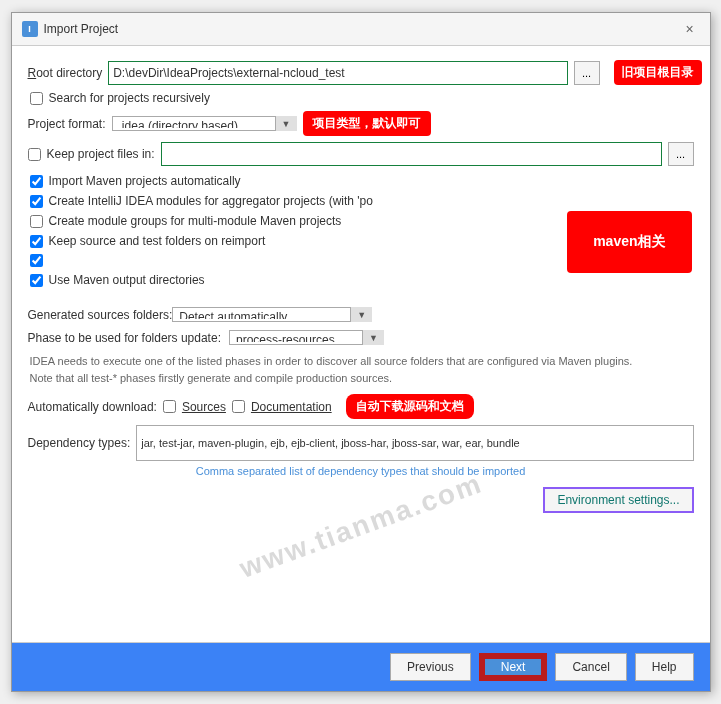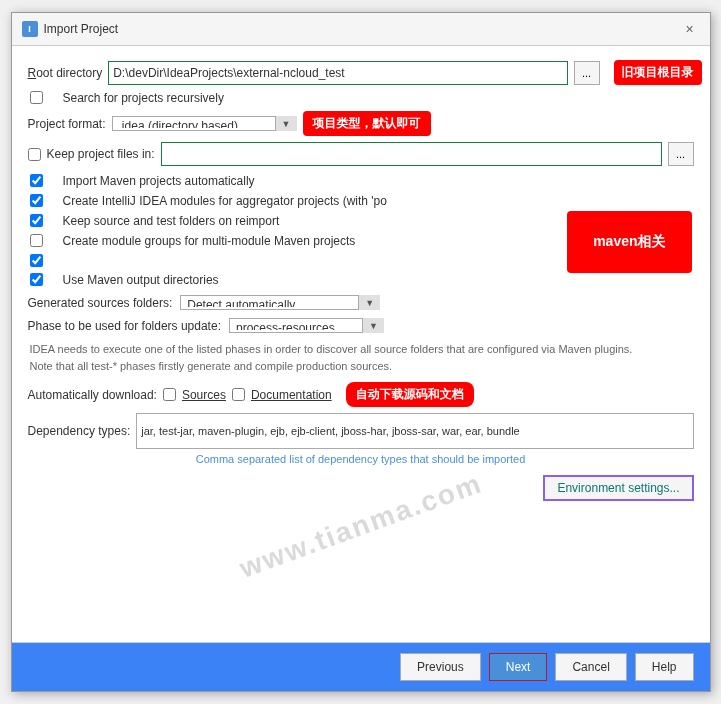--- a/index.html
+++ b/index.html
@@ -95,22 +95,22 @@
       border: 1px solid #aaa;
       background: #f5f5f5;
       cursor: pointer;
       display: flex;
       align-items: center;
       justify-content: center;
       font-size: 11px;
     }
     .checkbox-row {
       display: flex;
-      align-items: flex-start;
-      gap: 20px;
+      align-items: flex-end;
+      gap: 6px;
       margin-bottom: 6px;
       padding-left: 2px;
     }
     .checkbox-row input[type=checkbox] {
       width: 13px;
       height: 13px;
       cursor: pointer;
     }
     .select-wrapper {
       position: relative;
@@ -139,21 +139,20 @@
       display: flex;
       align-items: center;
       justify-content: center;
       pointer-events: none;
       font-size: 9px;
       color: #555;
     }
     .generated-sources-row {
       display: flex;
       align-items: center;
-      gap: 8px;
       margin-bottom: 8px;
     }
     .phase-row {
       display: flex;
       align-items: center;
       gap: 8px;
       margin-bottom: 8px;
     }
     .info-text {
       font-size: 11px;
@@ -216,21 +215,21 @@
       padding: 0 16px;
       font-size: 12px;
       border: 1px solid #aaa;
       background: #f5f5f5;
       cursor: pointer;
       color: #333;
     }
     .btn-primary {
       background: #4a90d9;
       color: white;
-      border: 1px solid #b91c1c;
+      border: 6px solid #b91c1c;
     }
     .floating-annotation {
       position: absolute;
       background: #ff0000;
       color: white;
       font-size: 12px;
       font-weight: bold;
       padding: 4px 8px;
       border-radius: 4px;
       white-space: nowrap;
@@ -303,34 +302,34 @@
       <input type="checkbox" checked="" style="">
       <label class="form-label">Import Maven projects automatically</label>
     </div>
 
     <div class="checkbox-row">
       <input type="checkbox" checked="" style="">
       <label class="form-label">Create IntelliJ IDEA modules for aggregator projects (with 'po</label>
     </div>
 
     <div class="checkbox-row">
+      <input type="checkbox" style="">
+      <label class="form-label">Create module groups for multi-module Maven projects</label>
+    </div>
+
+    <div class="checkbox-row">
       <input type="checkbox" checked="" style="">
       <label class="form-label">Keep source and test folders on reimport</label>
     </div>
 
     <div class="checkbox-row">
-      <input type="checkbox" style="">
-      <label class="form-label">Create module groups for multi-module Maven projects</label>
-    </div>
-
-    <div class="checkbox-row">
-      <input type="checkbox" checked="" style="">
-    </div>
-
-    <div class="checkbox-row" style="margin-bottom:8px;">
+      <input type="checkbox" checked="" style="">
+    </div>
+
+    <div class="checkbox-row" style="margin-bottom:20px;">
       <input type="checkbox" checked="" style="">
       <label class="form-label">Use Maven output directories</label>
     </div>
 
     <div style="position:absolute; right:18px; top:165px; background:#ff0000; color:white; font-size:14px; font-weight:bold; padding:22px 26px; border-radius:4px; z-index:10;">maven相关</div>
 
     <div class="generated-sources-row">
       <label class="form-label">Generated sources folders:</label>
       <div class="select-wrapper">
         <select class="form-select big-select">

